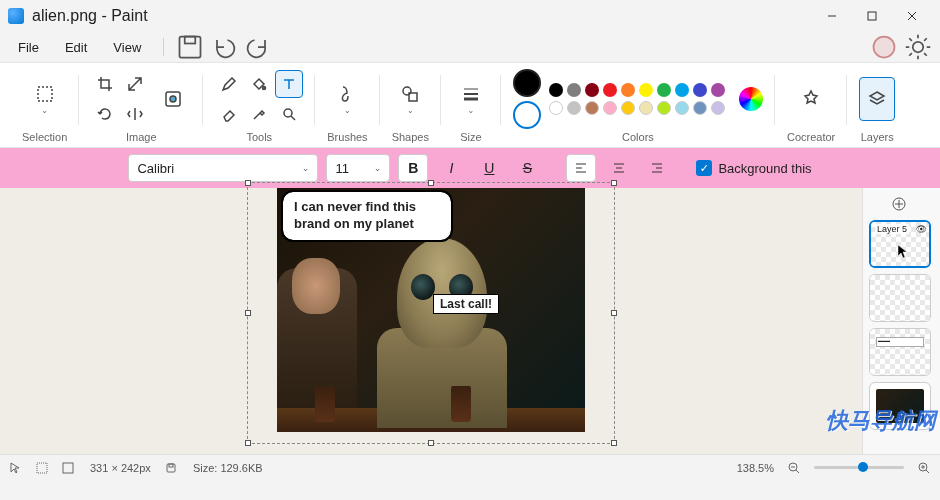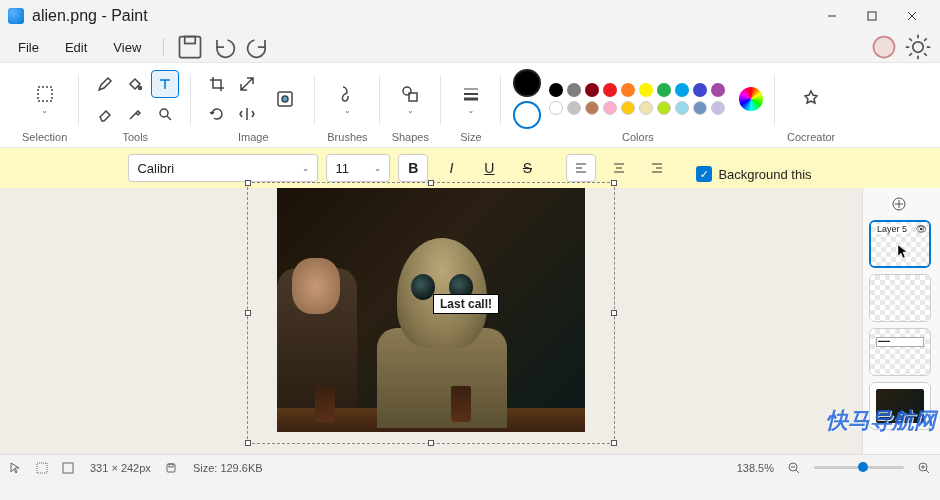--- a/index.html
+++ b/index.html
@@ -40,21 +40,21 @@
   .color-picker { display: flex; align-items: center; gap: 8px; }
   .current-colors { display: flex; flex-direction: column; gap: 4px; align-items: center; }
   .color-primary { width: 28px; height: 28px; border-radius: 50%; background: #000; border: 2px solid #222; }
   .color-secondary { width: 28px; height: 28px; border-radius: 50%; background: #fff; border: 2px solid #0078d4; }
   .palette { display: flex; flex-direction: column; gap: 4px; }
   .palette-row { display: flex; gap: 4px; }
   .swatch { width: 14px; height: 14px; border-radius: 50%; }
   .color-wheel { width: 24px; height: 24px; border-radius: 50%; background: conic-gradient(red,yellow,lime,cyan,blue,magenta,red); margin-left: 6px; }
 
   
-  .text-toolbar { background: #fef9c3; padding: 6px 10px; display: flex; align-items: flex-end; gap: 8px; justify-content: center; }
+  .text-toolbar { background: #f9a8d4; padding: 6px 10px; display: flex; align-items: center; gap: 8px; justify-content: center; }
   .dropdown { background: #fff; border: 1px solid #ccc; border-radius: 4px; height: 28px; display: flex; align-items: center; padding: 0 8px; gap: 6px; font-size: 13px; }
   .dropdown .chev { font-size: 9px; color: #666; }
   .tt-btn { width: 30px; height: 28px; border: 1px solid transparent; border-radius: 4px; display: flex; align-items: center; justify-content: center; font-size: 14px; }
   .tt-btn.boxed { border: 1px solid #ccc; background: #fff; }
   .tt-check { width: 16px; height: 16px; background: #0078d4; border-radius: 3px; display: inline-flex; align-items: center; justify-content: center; color: #fff; font-size: 11px; margin-right: 6px; }
   .tt-label { font-size: 13px; display: flex; align-items: center; }
 
   
   .workspace { position: relative; background: #f0ede7; height: 266px; display: flex; }
   .canvas-wrap { flex: 1; display: flex; align-items: flex-start; justify-content: center; padding-top: 0; position: relative; }
@@ -177,20 +177,58 @@
     </div>
     <div class="group-label">Selection</div>
   </div>
 
   <div class="ribbon-group">
     <div class="group-content">
       <div class="tool-col">
         <div class="tool-row">
           <div class="tool-btn">
               <svg viewBox="0 0 16 16">
+                <path d="M4 1v11h11M1 4h11v11"></path>
+              </svg>
+            </div>
+          <div class="tool-btn">
+              <svg viewBox="0 0 16 16">
+                <path d="M2 14L14 2M2 8v6h6M14 8V2h-6"></path>
+              </svg>
+            </div>
+        </div>
+        <div class="tool-row">
+          <div class="tool-btn">
+              <svg viewBox="0 0 16 16">
+                <path d="M3 8a5 5 0 1 1 2 4M3 8l-2-2M3 8l2-2"></path>
+              </svg>
+            </div>
+          <div class="tool-btn">
+              <svg viewBox="0 0 16 16">
+                <path d="M8 2v12M3 5l-2 3 2 3M13 5l2 3-2 3"></path>
+              </svg>
+            </div>
+        </div>
+      </div>
+      <div class="big-tool">
+          <svg viewBox="0 0 20 20">
+            <rect x="3" y="3" width="14" height="14" rx="2"></rect>
+            <circle cx="10" cy="10" r="3" fill="#5ac"></circle>
+          </svg>
+        </div>
+    </div>
+    <div class="group-label">Image</div>
+  </div>
+
+  <div class="ribbon-group">
+    <div class="group-content">
+      <div class="tool-col">
+        <div class="tool-row">
+          <div class="tool-btn">
+              <svg viewBox="0 0 16 16">
                 <path d="M2 14l2-5 7-7 3 3-7 7z"></path>
               </svg>
             </div>
           <div class="tool-btn">
               <svg viewBox="0 0 16 16">
                 <path d="M3 8l5-5 5 5-5 5z"></path>
                 <circle cx="13" cy="12" r="1.5" fill="#48c"></circle>
               </svg>
             </div>
           <div class="tool-btn active">
@@ -213,58 +251,20 @@
           <div class="tool-btn">
               <svg viewBox="0 0 16 16">
                 <circle cx="7" cy="7" r="4"></circle>
                 <path d="M10 10l4 4"></path>
               </svg>
             </div>
         </div>
       </div>
     </div>
     <div class="group-label">Tools</div>
-  </div>
-
-  <div class="ribbon-group">
-    <div class="group-content">
-      <div class="tool-col">
-        <div class="tool-row">
-          <div class="tool-btn">
-              <svg viewBox="0 0 16 16">
-                <path d="M4 1v11h11M1 4h11v11"></path>
-              </svg>
-            </div>
-          <div class="tool-btn">
-              <svg viewBox="0 0 16 16">
-                <path d="M2 14L14 2M2 8v6h6M14 8V2h-6"></path>
-              </svg>
-            </div>
-        </div>
-        <div class="tool-row">
-          <div class="tool-btn">
-              <svg viewBox="0 0 16 16">
-                <path d="M3 8a5 5 0 1 1 2 4M3 8l-2-2M3 8l2-2"></path>
-              </svg>
-            </div>
-          <div class="tool-btn">
-              <svg viewBox="0 0 16 16">
-                <path d="M8 2v12M3 5l-2 3 2 3M13 5l2 3-2 3"></path>
-              </svg>
-            </div>
-        </div>
-      </div>
-      <div class="big-tool">
-          <svg viewBox="0 0 20 20">
-            <rect x="3" y="3" width="14" height="14" rx="2"></rect>
-            <circle cx="10" cy="10" r="3" fill="#5ac"></circle>
-          </svg>
-        </div>
-    </div>
-    <div class="group-label">Image</div>
   </div>
 
   <div class="ribbon-group">
     <div class="group-content">
       <div class="big-tool">
           <svg viewBox="0 0 20 20">
             <path d="M6 3c4 0 4 6 4 6s-3 1-4 3-1 5 2 5 3-3 3-5"></path>
           </svg>
           <span class="chev">⌄</span>
         </div>
@@ -340,20 +340,31 @@
     <div class="group-content">
       <div class="big-tool">
           <svg viewBox="0 0 20 20">
             <path d="M10 2l2 4 4 1-3 3 1 4-4-2-4 2 1-4-3-3 4-1z"></path>
           </svg>
         </div>
     </div>
     <div class="group-label">Cocreator</div>
   </div>
 
+  <div class="ribbon-group">
+    <div class="group-content">
+      <div class="big-tool active" style="border:1px solid #0078d4;background:#e6f2fb">
+          <svg viewBox="0 0 20 20">
+            <path d="M10 3l7 4-7 4-7-4z"></path>
+            <path d="M3 11l7 4 7-4"></path>
+          </svg>
+        </div>
+    </div>
+    <div class="group-label">Layers</div>
+  </div>
 </div>
 
 <div class="text-toolbar">
   <div class="dropdown" style="width:190px">
       <span>Calibri</span>
       <span style="flex:1"></span>
       <span class="chev">⌄</span>
     </div>
   <div class="dropdown" style="width:64px">
       <span>11</span>
@@ -408,20 +419,21 @@
         <div class="bar-top"></div>
         <div class="human"></div>
         <div class="human-head"></div>
         <div class="alien-body"></div>
         <div class="alien-head">
           <div class="alien-eye l"></div>
           <div class="alien-eye r"></div>
         </div>
         <div class="glass g1"></div>
         <div class="glass g2"></div>
+        <div class="speech-bubble">I can never find this brand on my planet</div>
         <div class="speech-caption">Last call!</div>
       </div>
       <div class="sel-box">
         <div class="handle tl"></div>
         <div class="handle tm"></div>
         <div class="handle tr"></div>
         <div class="handle ml"></div>
         <div class="handle mr"></div>
         <div class="handle bl"></div>
         <div class="handle bm"></div>

